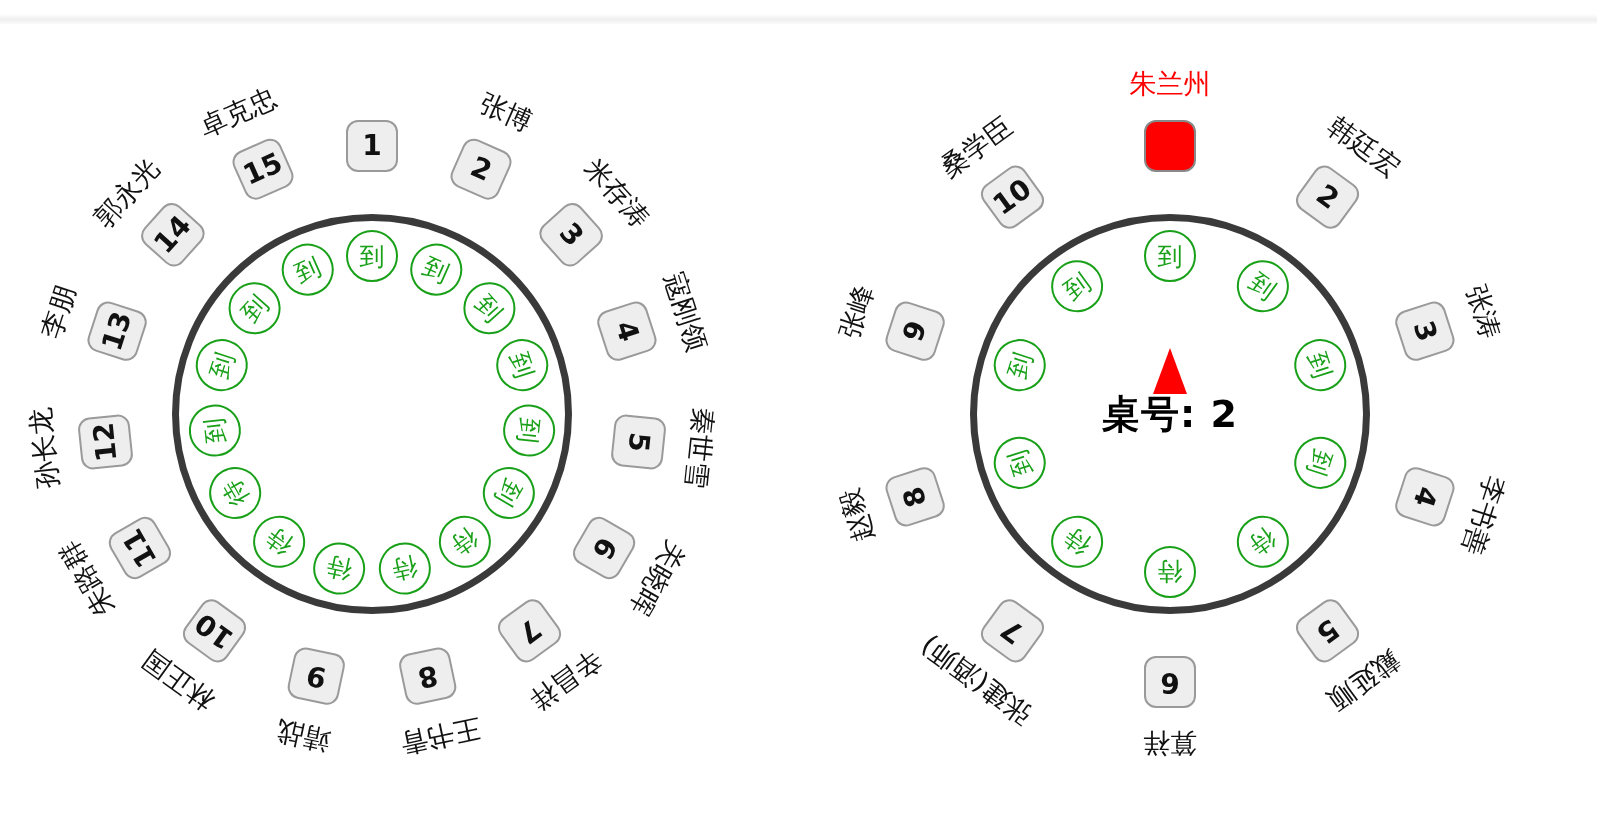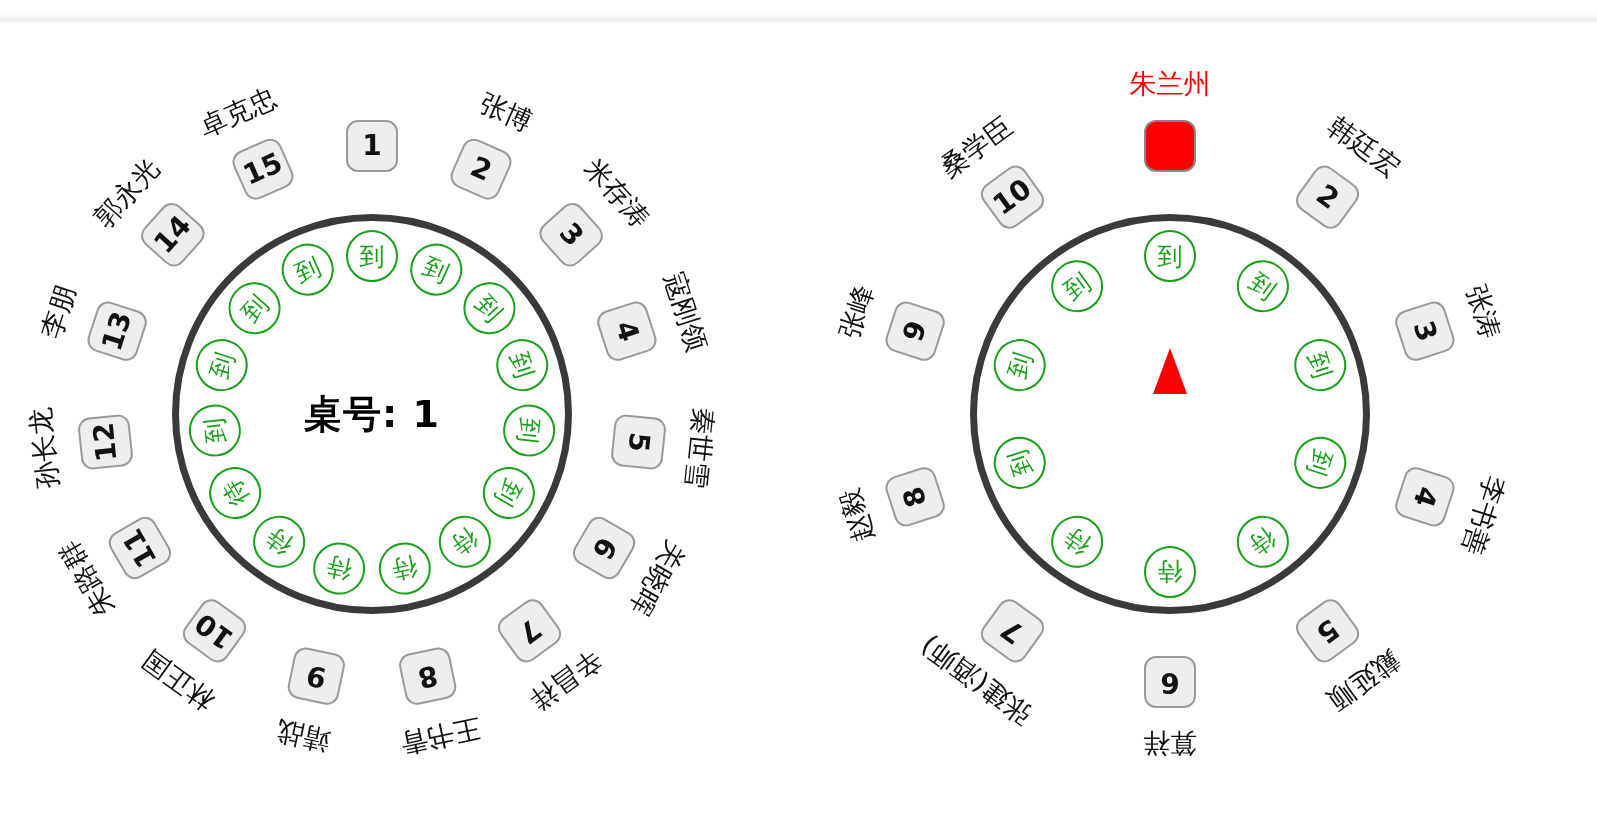--- a/index.html
+++ b/index.html
@@ -93,21 +93,20 @@
   }
 </style>
 </head>
 <body>
 
 <div class="top-band"></div>
 
 <div class="stage">
   <div class="table-wrap" id="table-1">
       <div class="ring"></div>
-      <div class="table-label">桌号: 1</div>
       <div class="seat" style="transform: translate(1.64103e-14px, -268px) rotate(0deg);">1</div>
       <div class="chip" style="transform: translate(9.67471e-15px, -158px) rotate(0deg);">到</div>
       <div class="seat" style="transform: translate(109.005px, -244.83px) rotate(24deg);">2</div>
       <div class="seat-name" style="transform: translate(134.223px, -301.47px) rotate(24deg);">张博</div>
       <div class="chip" style="transform: translate(64.2644px, -144.34px) rotate(24deg);">到</div>
       <div class="seat" style="transform: translate(199.163px, -179.327px) rotate(48deg);">3</div>
       <div class="seat-name" style="transform: translate(245.238px, -220.813px) rotate(48deg);">米存涛</div>
       <div class="chip" style="transform: translate(117.417px, -105.723px) rotate(48deg);">到</div>
       <div class="seat" style="transform: translate(254.883px, -82.8166px) rotate(72deg);">4</div>
       <div class="seat-name" style="transform: translate(313.849px, -101.976px) rotate(72deg);">寇刚领</div>
@@ -141,20 +140,21 @@
       <div class="chip" style="transform: translate(-150.267px, -48.8247px) rotate(288deg);">到</div>
       <div class="seat" style="transform: translate(-199.163px, -179.327px) rotate(312deg);">14</div>
       <div class="seat-name" style="transform: translate(-245.238px, -220.813px) rotate(312deg);">郭永光</div>
       <div class="chip" style="transform: translate(-117.417px, -105.723px) rotate(312deg);">到</div>
       <div class="seat" style="transform: translate(-109.005px, -244.83px) rotate(336deg);">15</div>
       <div class="seat-name" style="transform: translate(-134.223px, -301.47px) rotate(336deg);">卓克忠</div>
       <div class="chip" style="transform: translate(-64.2644px, -144.34px) rotate(336deg);">到</div>
     </div>
   <div class="table-wrap" id="table-2">
       <div class="ring"></div>
+      <div class="table-label">桌号: 2</div>
       <div class="center-arrow"></div>
       <div class="seat selected" style="transform: translate(1.64103e-14px, -268px) rotate(0deg);"></div>
       <div class="seat-name selected" style="transform: translate(2.02067e-14px, -330px) rotate(0deg);">朱兰州</div>
       <div class="chip" style="transform: translate(9.67471e-15px, -158px) rotate(0deg);">到</div>
       <div class="seat" style="transform: translate(157.526px, -216.817px) rotate(36deg);">2</div>
       <div class="seat-name" style="transform: translate(193.969px, -266.976px) rotate(36deg);">韩廷宏</div>
       <div class="chip" style="transform: translate(92.8701px, -127.825px) rotate(36deg);">到</div>
       <div class="seat" style="transform: translate(254.883px, -82.8166px) rotate(72deg);">3</div>
       <div class="seat-name" style="transform: translate(313.849px, -101.976px) rotate(72deg);">张涛</div>
       <div class="chip" style="transform: translate(150.267px, -48.8247px) rotate(72deg);">到</div>

